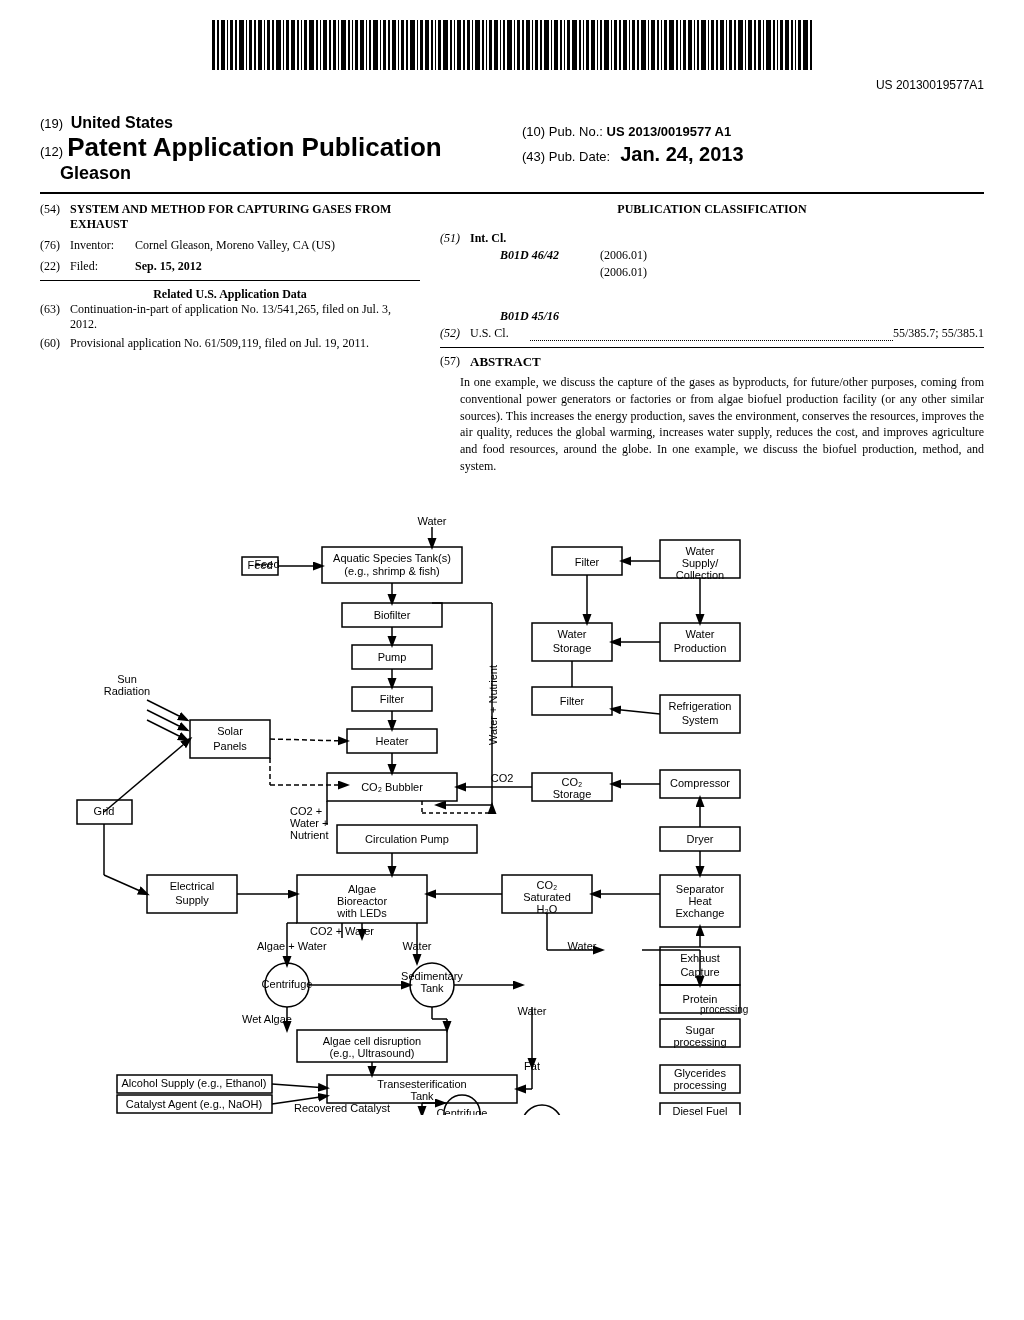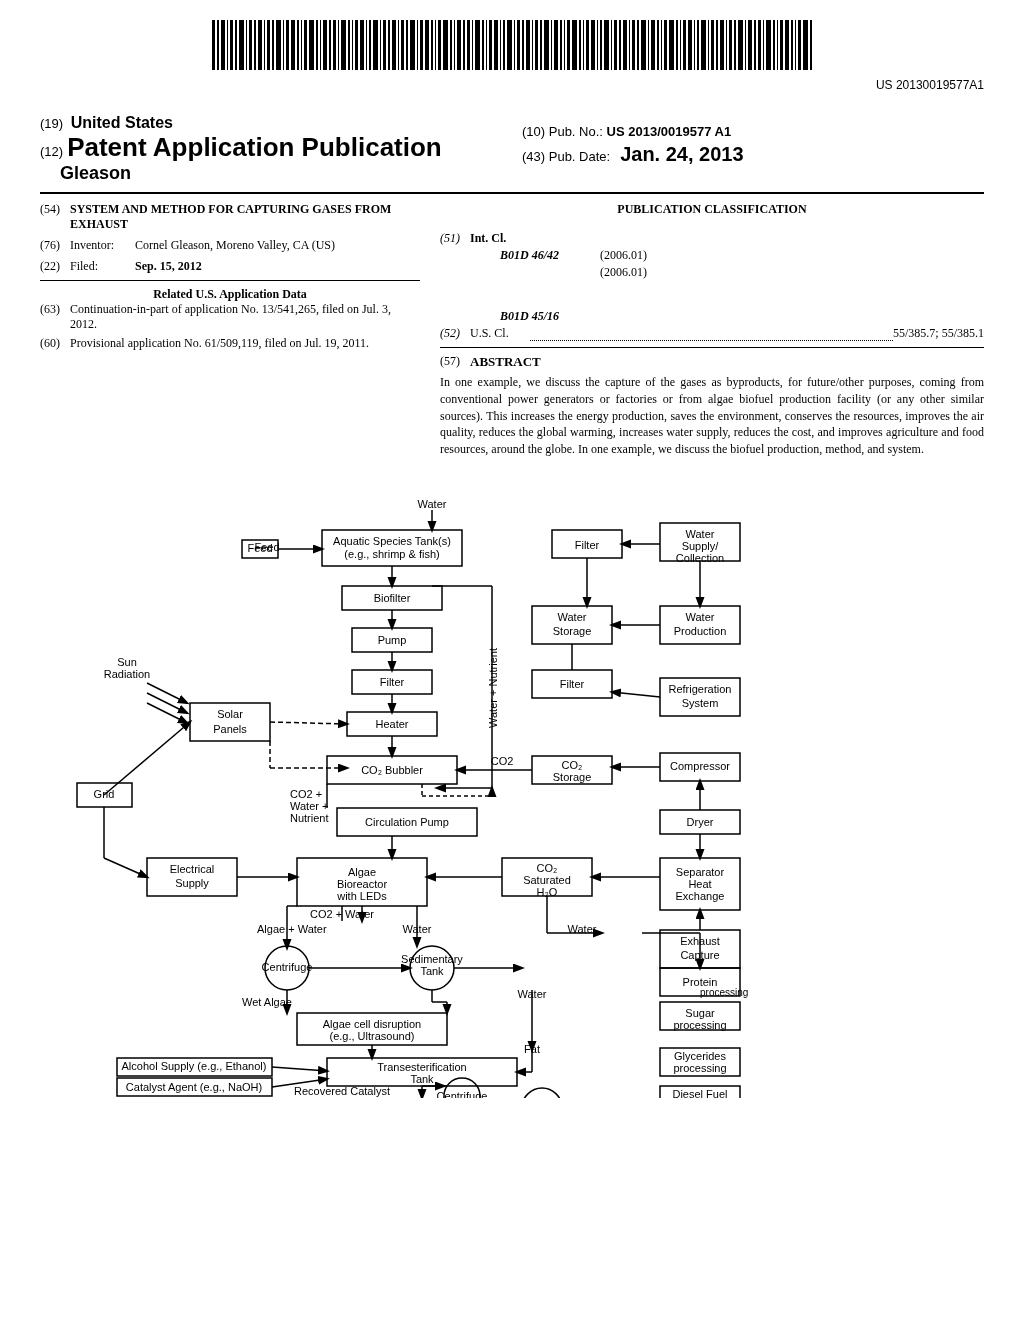--- a/index.html
+++ b/index.html
@@ -101,20 +101,21 @@
     .abstract-title {
       font-weight: bold;
       text-align: center;
       font-size: 13px;
       margin-bottom: 4px;
     }
     .abstract-text {
       font-size: 12px;
       text-align: justify;
       line-height: 1.4;
+      margin-left: 20px;
     }
     
     .diagram-area {
       margin-top: 20px;
       position: relative;
       width: 940px;
       margin-left: auto;
       margin-right: auto;
     }
     

